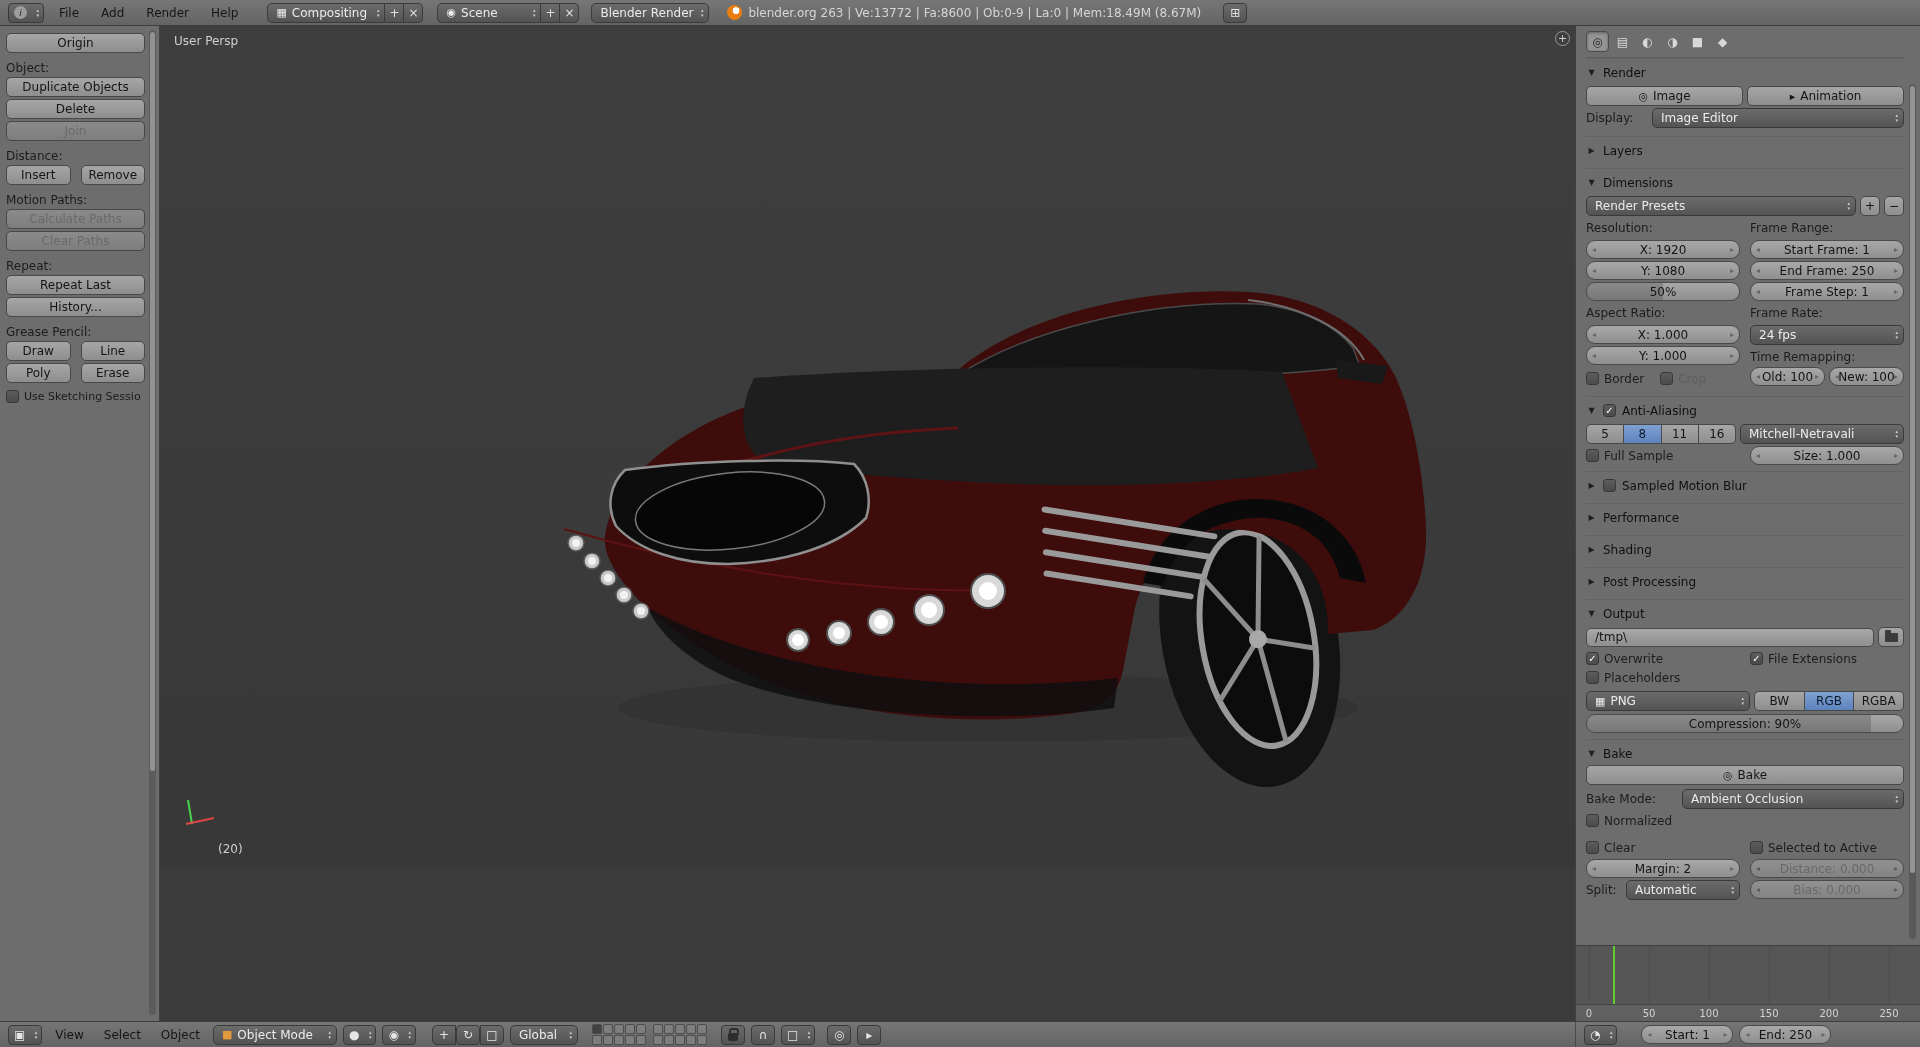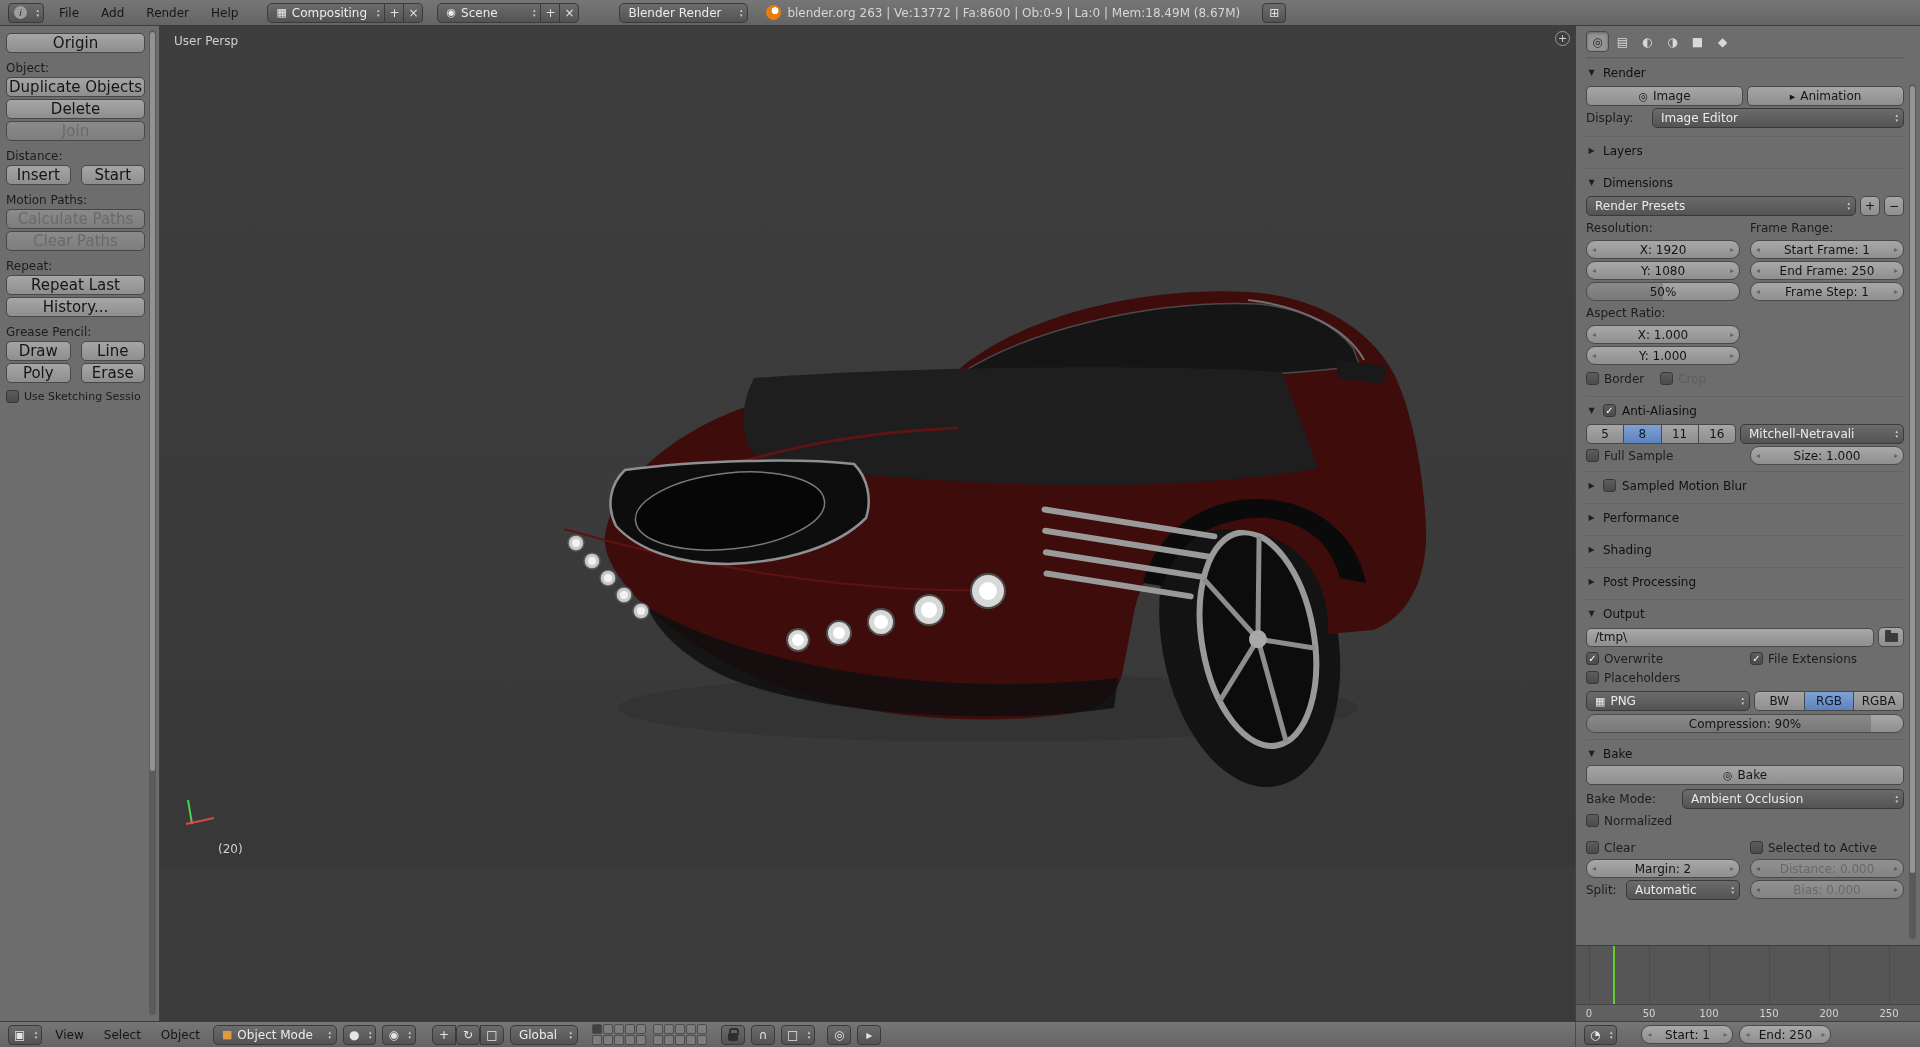--- a/index.html
+++ b/index.html
@@ -65,21 +65,21 @@
   .infoI{width:13px;height:13px;border-radius:50%;background:#9d9d9d;color:#262626;
          font-size:9px;font-style:italic;display:flex;align-items:center;justify-content:center}
   .dblock{display:flex;align-items:stretch;height:20px}
   .dblock .menu{border-radius:5px 0 0 5px}
   .dblock .mini{width:19px;display:flex;align-items:center;justify-content:center;
         background:linear-gradient(#6b6b6b,#535353);border:1px solid #3a3a3a;border-left:none;color:#e3e3e3}
   .dblock .mini:last-child{border-radius:0 5px 5px 0}
   .stats{color:#d6d6d6;margin-left:10px;display:flex;align-items:center;gap:6px}
 
   
-  .shelf .btn{width:100%;margin:2px 0;font-size:15px}
+  .shelf .btn{width:100%;margin:2px 0;font-size:12px}
   .shelf .half{display:flex;gap:10px;margin:2px 0}
   .shelf .half .btn{flex:1;margin:0}
   .slabel{margin:8px 0 2px;color:#1c1c1c}
   .sbar{position:absolute;top:4px;width:7px;border-radius:4px;background:#5b5b5b}
   .sbar .thumb{position:absolute;left:1px;right:1px;border-radius:3px;background:#929292}
 
   
   .vplabel{position:absolute;left:14px;top:8px;color:#cfcfcf}
   .frameind{position:absolute;left:58px;bottom:10px;color:#cfcfcf}
   .expico{position:absolute;right:5px;top:5px;width:15px;height:15px;border-radius:50%;
@@ -150,21 +150,21 @@
 
   <div class="dblock" style="margin-left:6px">
     <div class="menu" style="width:104px">
       <span class="ico">◉</span>
       <span>Scene</span>
     </div>
     <div class="mini">+</div>
     <div class="mini">×</div>
   </div>
 
-  <div class="menu" style="width:129px;margin-left:32px">
+  <div class="menu" style="width:118px;margin-left:4px">
     <span>Blender Render</span>
   </div>
 
   <div class="stats">
     <span class="logo"></span>
     <span>blender.org 263 | Ve:13772 | Fa:8600 | Ob:0-9 | La:0 | Mem:18.49M (8.67M)</span>
   </div>
 
   <div class="ibtn" style="margin-left:14px">
     <span>⊞</span>
@@ -175,21 +175,21 @@
   <div class="btn">Origin</div>
 
   <div class="slabel">Object:</div>
   <div class="btn">Duplicate Objects</div>
   <div class="btn">Delete</div>
   <div class="btn dis">Join</div>
 
   <div class="slabel">Distance:</div>
   <div class="half">
     <div class="btn">Insert</div>
-    <div class="btn">Start</div>
+    <div class="btn">Remove</div>
   </div>
 
   <div class="slabel">Motion Paths:</div>
   <div class="btn dis">Calculate Paths</div>
   <div class="btn dis">Clear Paths</div>
 
   <div class="slabel">Repeat:</div>
   <div class="btn">Repeat Last</div>
   <div class="btn">History...</div>
 
@@ -396,20 +396,35 @@
           </div>
         <div class="row" style="margin-top:4px">
           <span class="chkrow">
               <span class="chk"></span>
             <span class="lbl">Border</span>
             </span>
           <span class="chkrow dis" style="margin-left:12px">
               <span class="chk"></span>
             <span>Crop</span>
             </span>
+        </div>
+      </div>
+      <div>
+        <div class="lbl" style="padding:3px 0">Frame Rate:</div>
+        <div class="menu" style="margin:2px 0">
+            <span>24 fps</span>
+          </div>
+        <div class="lbl" style="padding:3px 0">Time Remapping:</div>
+        <div class="row" style="margin:0">
+          <div class="num" style="flex:1">
+              <span>Old: 100</span>
+            </div>
+          <div class="num" style="flex:1">
+              <span>New: 100</span>
+            </div>
         </div>
       </div>
     </div>
   </div>
 
   <div class="panel">
     <div class="phead">
       <span class="tri open"></span>
       <span class="chk on"></span>
       <span>Anti-Aliasing</span>

